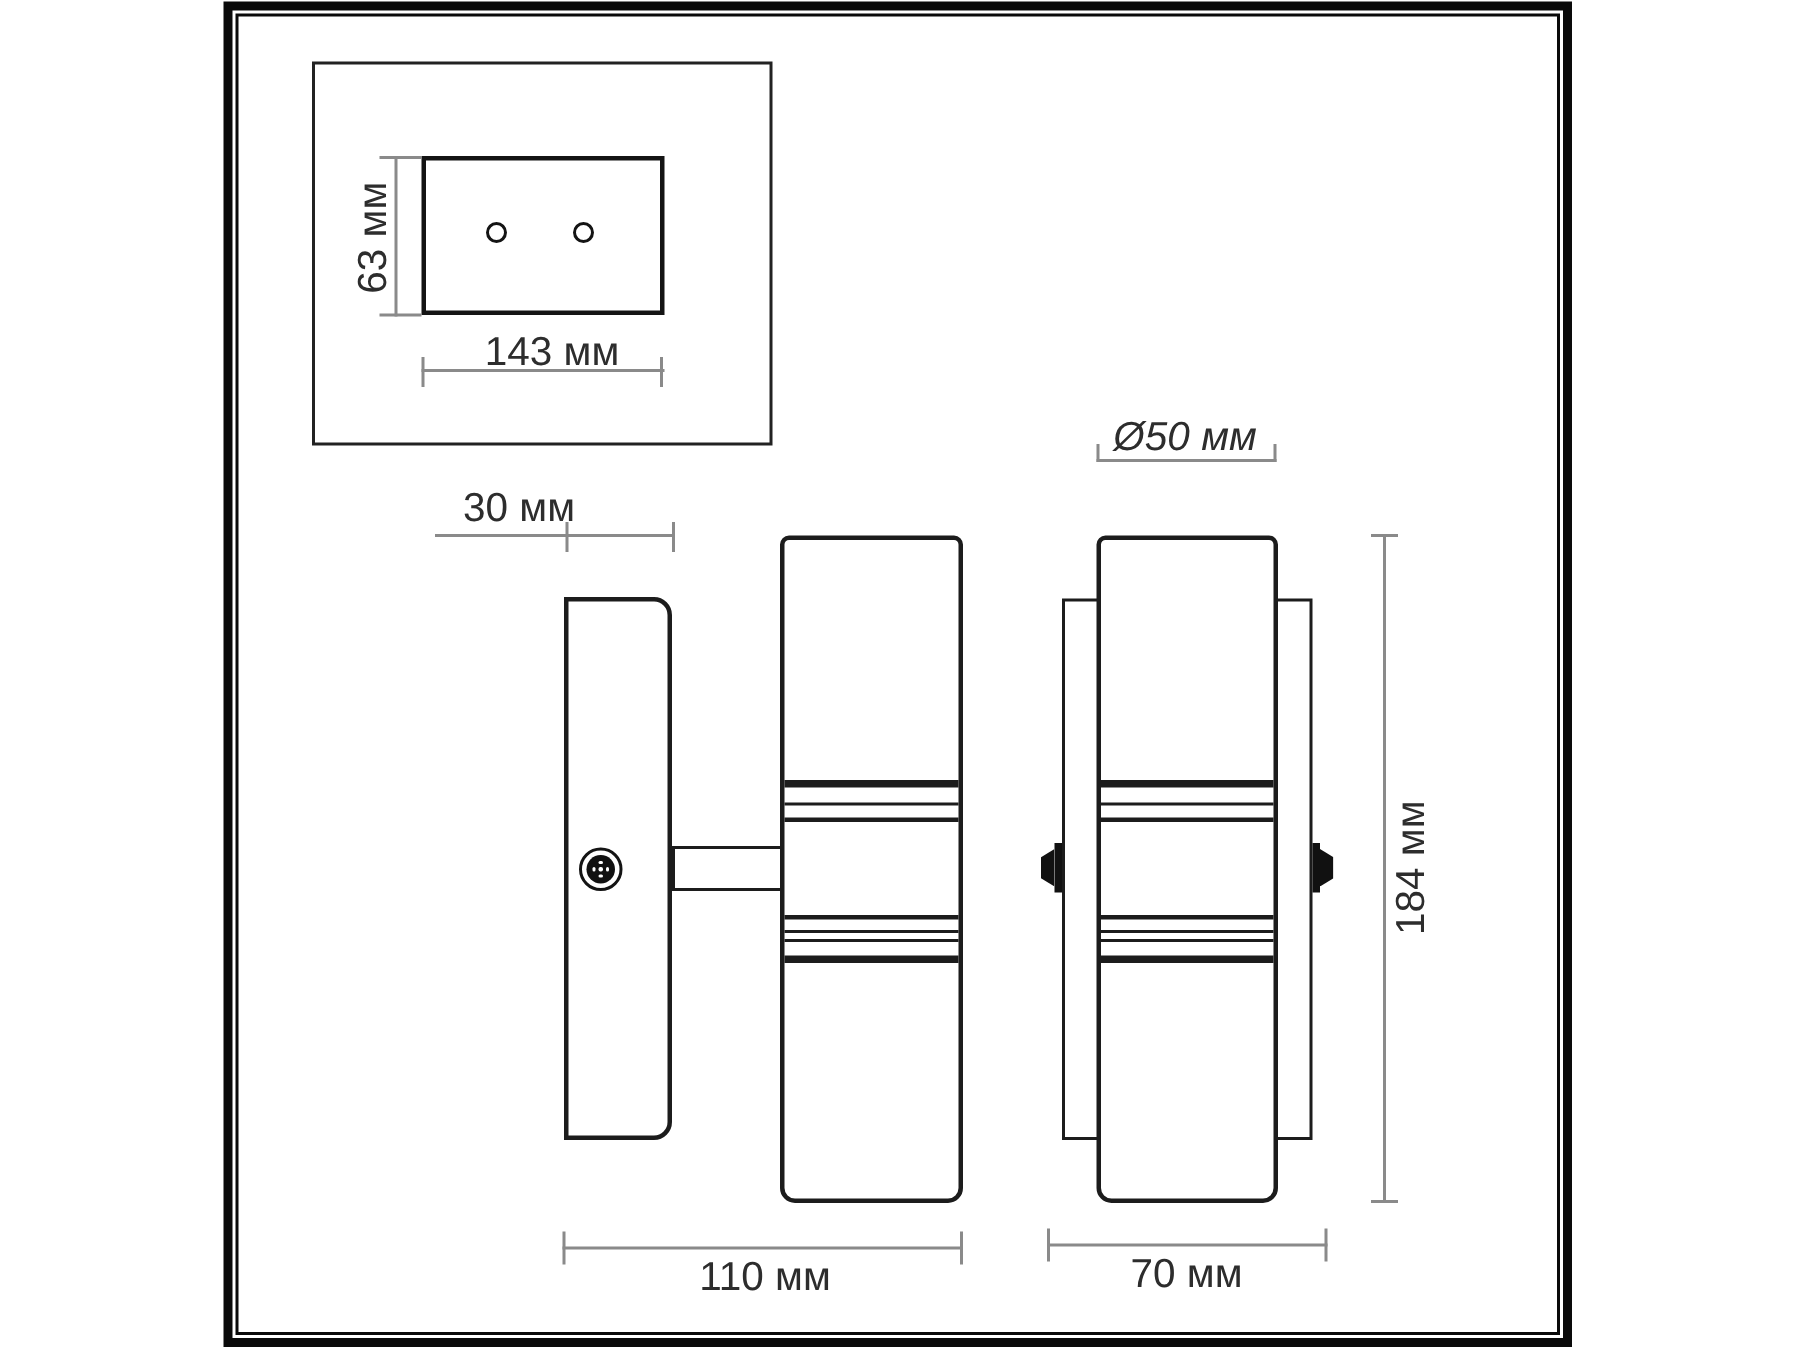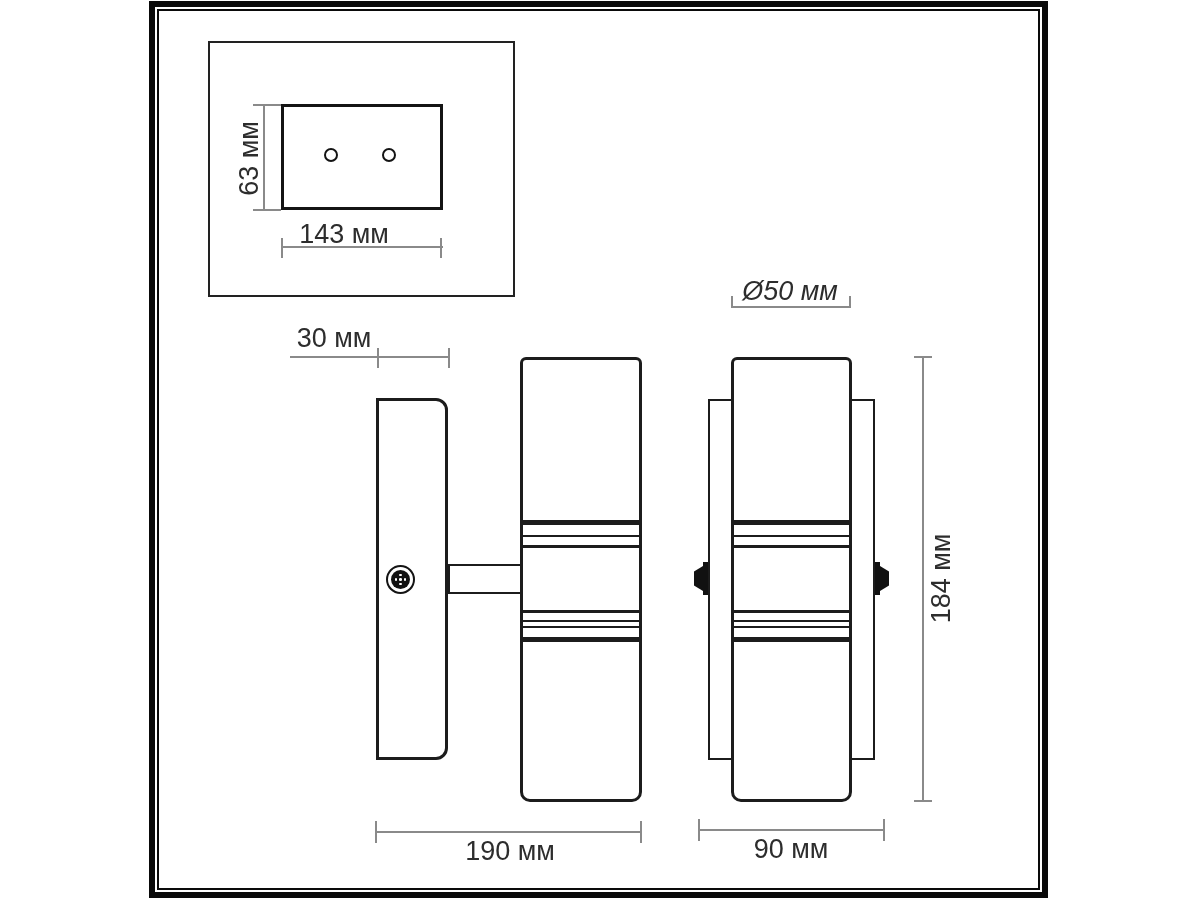--- a/index.html
+++ b/index.html
@@ -33,26 +33,26 @@
   <div class="abs" style="left:382px;top:148px;width:14px;height:14px;border:2.5px solid #141414;border-radius:50%;background:#fff;"></div>
 
   <div class="abs dim" style="left:263px;top:105px;width:2px;height:106px;"></div>
   <div class="abs dim" style="left:253px;top:104px;width:28px;height:2px;"></div>
   <div class="abs dim" style="left:253px;top:209px;width:28px;height:2px;"></div>
   <div class="lbl rot" style="left:189px;top:145px;width:120px;">63 мм</div>
 
   <div class="abs dim" style="left:281px;top:246px;width:162px;height:2px;"></div>
   <div class="abs dim" style="left:281px;top:238px;width:2px;height:20px;"></div>
   <div class="abs dim" style="left:440px;top:238px;width:2px;height:20px;"></div>
-  <div class="lbl" style="left:274px;top:221px;width:140px;">143 мм</div>
+  <div class="lbl" style="left:298px;top:221px;width:140px;">143 мм</div>
 
   <div class="abs dim" style="left:290px;top:356px;width:160px;height:2px;"></div>
   <div class="abs dim" style="left:377px;top:348px;width:2px;height:20px;"></div>
   <div class="abs dim" style="left:448px;top:348px;width:2px;height:20px;"></div>
-  <div class="lbl" style="left:274px;top:325px;width:120px;">30 мм</div>
+  <div class="lbl" style="left:286px;top:325px;width:120px;">30 мм</div>
 
   <div class="abs" style="left:376px;top:398px;width:72px;height:362px;border:3px solid #1c1c1c;border-radius:0 12px 12px 0;background:#fff;"></div>
 
   <div class="abs stroke2" style="left:448px;top:564px;width:76px;height:30px;"></div>
 
   <div class="abs" style="left:386px;top:565px;width:29px;height:29px;border:2.5px solid #141414;border-radius:50%;background:#fff;"></div>
   <div class="abs black" style="left:391px;top:570px;width:19px;height:19px;border-radius:50%;">
     <div class="abs" style="left:8.2px;top:8.2px;width:2.6px;height:2.6px;background:#fff;border-radius:50%;"></div>
     <div class="abs" style="left:8.2px;top:3.6px;width:2.6px;height:2.6px;background:#fff;border-radius:50%;"></div>
     <div class="abs" style="left:8.2px;top:12.8px;width:2.6px;height:2.6px;background:#fff;border-radius:50%;"></div>
@@ -66,21 +66,21 @@
     <div class="tline" style="top:185px;height:3px;"></div>
     <div class="tline" style="top:250px;height:3px;"></div>
     <div class="tline" style="top:260px;height:2px;"></div>
     <div class="tline" style="top:266px;height:2px;"></div>
     <div class="tline" style="top:277px;height:5px;"></div>
   </div>
 
   <div class="abs dim" style="left:375px;top:831px;width:267px;height:2px;"></div>
   <div class="abs dim" style="left:375px;top:821px;width:2px;height:22px;"></div>
   <div class="abs dim" style="left:640px;top:821px;width:2px;height:22px;"></div>
-  <div class="lbl" style="left:440px;top:838px;width:140px;">190 мм</div>
+  <div class="lbl" style="left:440px;top:838px;width:140px;">110 мм</div>
 
   <div class="abs dim" style="left:731px;top:306px;width:120px;height:2px;"></div>
   <div class="abs dim" style="left:731px;top:296px;width:2px;height:12px;"></div>
   <div class="abs dim" style="left:849px;top:296px;width:2px;height:12px;"></div>
   <div class="lbl" style="left:720px;top:278px;width:140px;font-style:italic;">Ø50 мм</div>
 
   <div class="abs stroke2" style="left:708px;top:399px;width:167px;height:361px;"></div>
 
   <div class="abs black" style="left:703px;top:562px;width:5px;height:33px;"></div>
   <div class="abs black" style="left:694px;top:566px;width:9px;height:25px;clip-path:polygon(100% 0,0 22%,0 78%,100% 100%);"></div>
@@ -98,15 +98,15 @@
   </div>
 
   <div class="abs dim" style="left:922px;top:357px;width:2px;height:445px;"></div>
   <div class="abs dim" style="left:914px;top:356px;width:18px;height:2px;"></div>
   <div class="abs dim" style="left:914px;top:800px;width:18px;height:2px;"></div>
   <div class="lbl rot" style="left:871px;top:565px;width:140px;">184 мм</div>
 
   <div class="abs dim" style="left:698px;top:829px;width:187px;height:2px;"></div>
   <div class="abs dim" style="left:698px;top:819px;width:2px;height:22px;"></div>
   <div class="abs dim" style="left:883px;top:819px;width:2px;height:22px;"></div>
-  <div class="lbl" style="left:731px;top:836px;width:120px;">90 мм</div>
+  <div class="lbl" style="left:731px;top:836px;width:120px;">70 мм</div>
 
 </div>
 
 </body></html>

